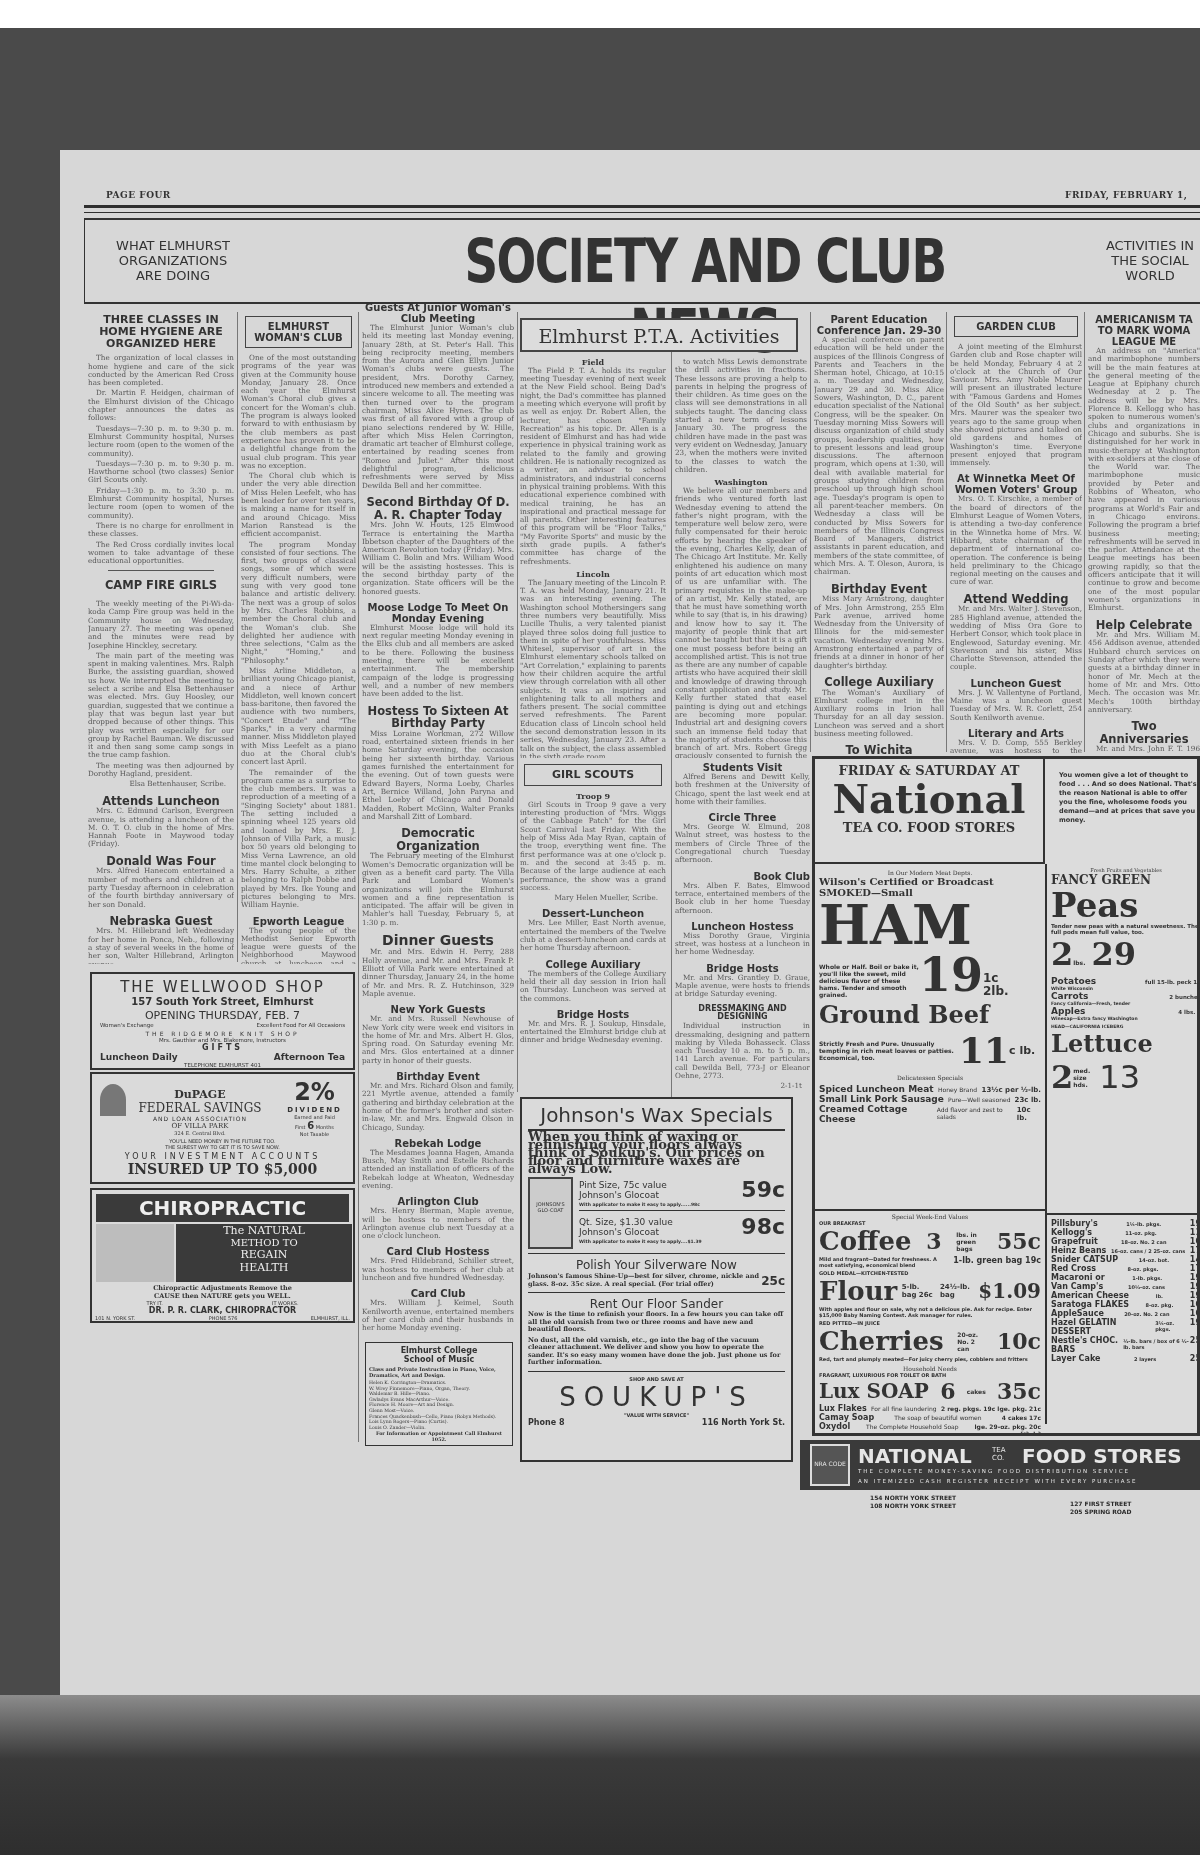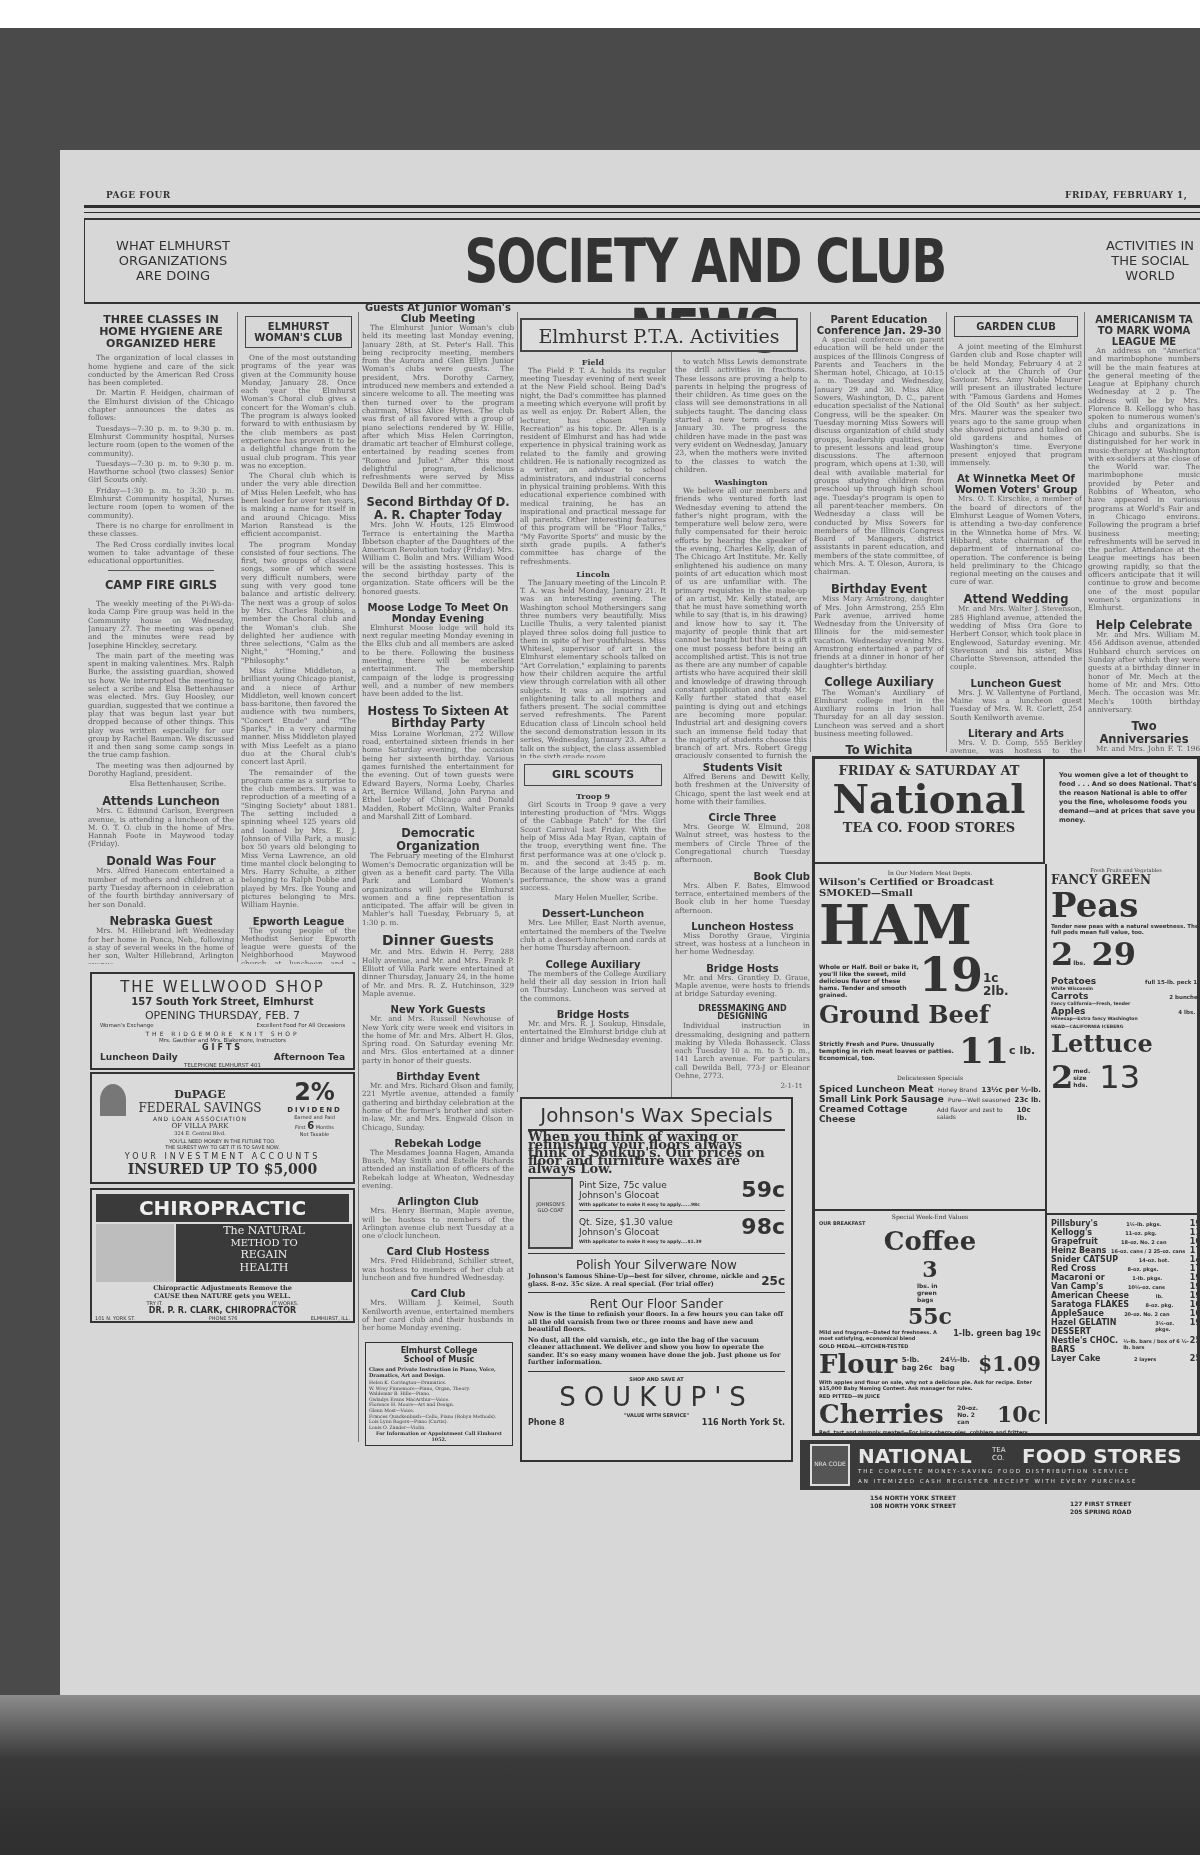--- a/index.html
+++ b/index.html
@@ -381,21 +381,21 @@
           <span class="small">Add flavor and zest to salads</span>
           <span style="font-size:7px">10c lb.</span>
         </div>
     </div>
     <div class="abs" style="left:0;top:450px;width:230px;height:2px;background:#333;"></div>
     <div class="abs" style="left:230px;top:105px;width:2px;height:560px;background:#333;"></div>
 
     <div class="abs" style="left:4px;top:454px;width:222px;">
       <div class="ctr" style="font-size:6px;font-family:'DejaVu Serif',serif;">Special Week-End Values</div>
       <div style="font-size:5px;font-weight:bold;">OUR BREAKFAST</div>
-      <div style="display:flex;align-items:center;justify-content:space-between;flex-direction:column;">
+      <div style="display:flex;align-items:center;justify-content:space-between;">
         <span class="nat-blk" style="font-size:26px;">Coffee</span>
         <span class="nat-blk" style="font-size:22px;">3</span>
         <span style="font-size:6px;font-weight:bold;width:26px;">lbs. in green bags</span>
         <span class="nat-blk" style="font-size:22px;">55c</span>
       </div>
       <div style="display:flex;justify-content:space-between;font-size:5px;font-weight:bold;">
           <span style="width:120px">Mild and fragrant—Dated for freshness. A most satisfying, economical blend</span>
           <span style="font-size:8px">1-lb. green bag 19c</span>
         </div>
       <div style="font-size:5px;font-weight:bold;margin-top:2px;">GOLD MEDAL—KITCHEN-TESTED</div>
@@ -412,21 +412,21 @@
         <span style="font-size:6px;font-weight:bold;width:26px;">20-oz. No. 2 can</span>
         <span class="nat-blk" style="font-size:22px;">10c</span>
       </div>
       <div style="font-size:5px;font-weight:bold;">Red, tart and plumply meated—For juicy cherry pies, cobblers and fritters</div>
       <div class="ctr" style="font-size:6px;font-family:'DejaVu Serif',serif;margin-top:3px;">Household Needs</div>
       <div style="font-size:5px;font-weight:bold;">FRAGRANT, LUXURIOUS FOR TOILET OR BATH</div>
       <div style="display:flex;align-items:center;justify-content:space-between;">
         <span class="nat-blk" style="font-size:20px;">Lux SOAP</span>
         <span class="nat-blk" style="font-size:22px;">6</span>
         <span style="font-size:6px;font-weight:bold;">cakes</span>
-        <span class="nat-blk" style="font-size:22px;text-decoration:underline;">35c</span>
+        <span class="nat-blk" style="font-size:22px;">35c</span>
       </div>
       <div class="item" style="font-size:8px;">
           <span>Lux Flakes</span>
           <span class="small">For all fine laundering</span>
           <span style="font-size:6px">2 reg. pkgs. 19c  lge. pkg. 21c</span>
         </div>
       <div class="item" style="font-size:8px;">
           <span>Camay Soap</span>
           <span class="small">The soap of beautiful women</span>
           <span style="font-size:6px">4 cakes 17c</span>

